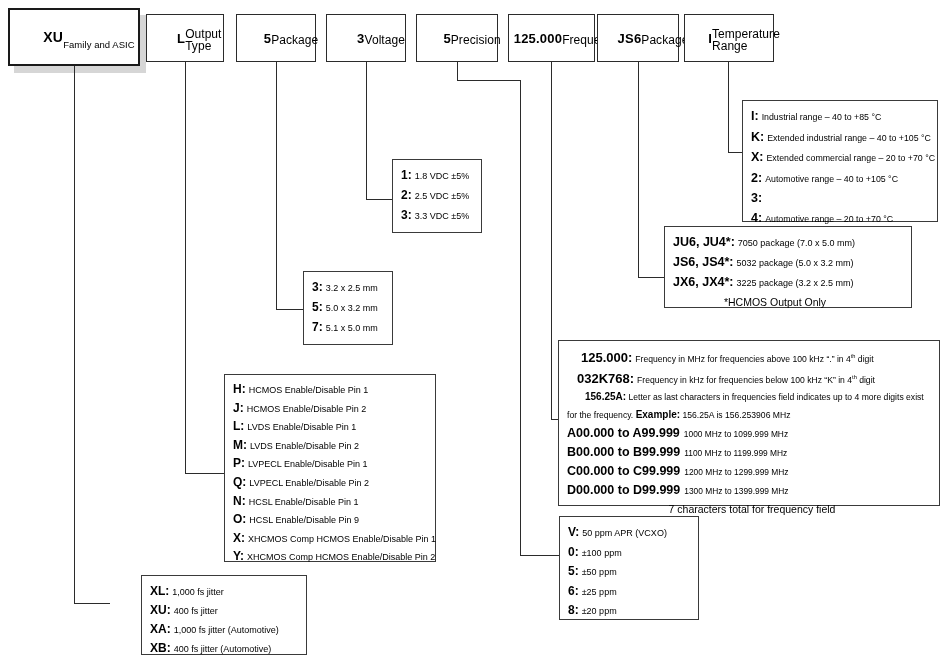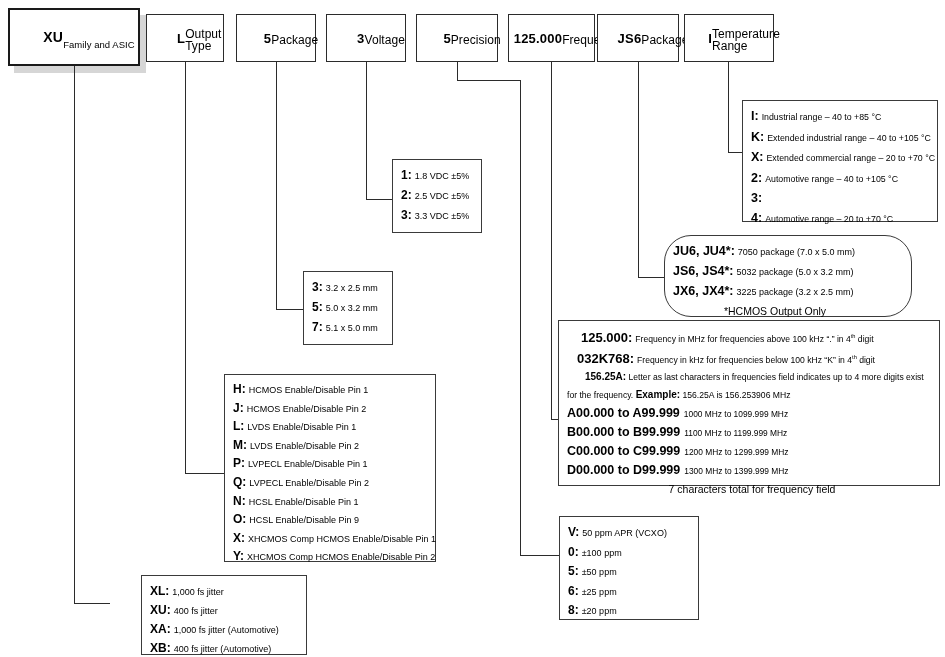--- a/index.html
+++ b/index.html
@@ -160,37 +160,37 @@
     </div>
     <div class="drow">
       <span class="k">3:</span>
     </div>
     <div class="drow">
       <span class="k">4:</span>
       <span class="v">Automotive range – 20 to +70 °C</span>
     </div>
   </div>
 
-  <div class="dbox pkgbox" style="left:664px;top:235px;width:248px;height:82px;border-radius:27px;">
+  <div class="dbox pkgbox" style="left:664px;top:226px;width:248px;height:82px;">
     <div class="drow">
       <span class="k">JU6, JU4*:</span>
       <span class="v">7050 package (7.0 x 5.0 mm)</span>
     </div>
     <div class="drow">
       <span class="k">JS6, JS4*:</span>
       <span class="v">5032 package (5.0 x 3.2 mm)</span>
     </div>
     <div class="drow">
       <span class="k">JX6, JX4*:</span>
       <span class="v">3225 package (3.2 x 2.5 mm)</span>
     </div>
     <div class="note">*HCMOS Output Only</div>
   </div>
 
-  <div class="dbox freqbox" style="left:558px;top:320px;width:382px;height:166px;">
+  <div class="dbox freqbox" style="left:558px;top:340px;width:382px;height:166px;">
     <div class="drow" style="padding-left:14px;">
       <span class="k">125.000:</span>
       <span class="v"><span>Frequency in MHz for frequencies above 100 kHz “.” in 4</span><sup>th</sup><span> digit</span></span>
     </div>
     <div class="drow" style="padding-left:10px;">
       <span class="k">032K768:</span>
       <span class="v"><span>Frequency in kHz for frequencies below 100 kHz “K” in 4</span><sup>th</sup><span> digit</span></span>
     </div>
     <div class="wrapline" style="margin-top:-1px;">
       <b style="padding-left:18px;">156.25A:</b>

